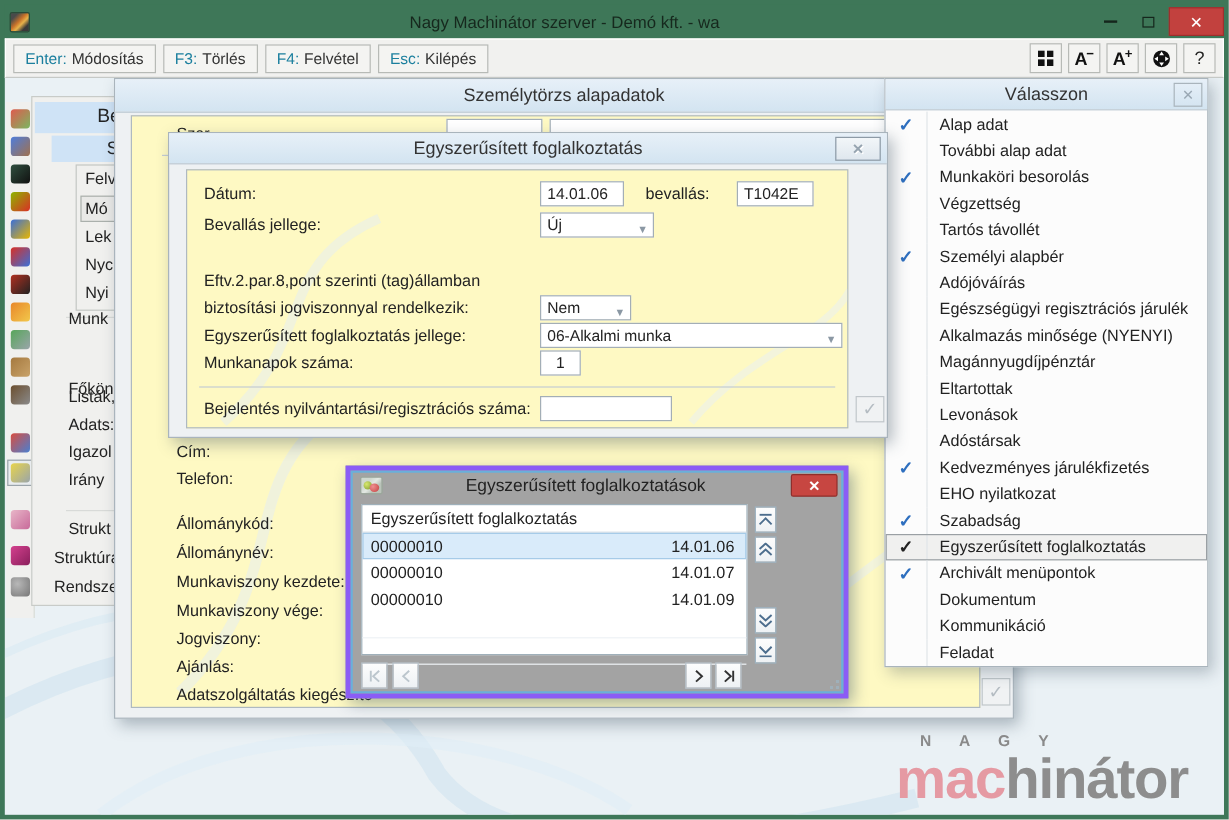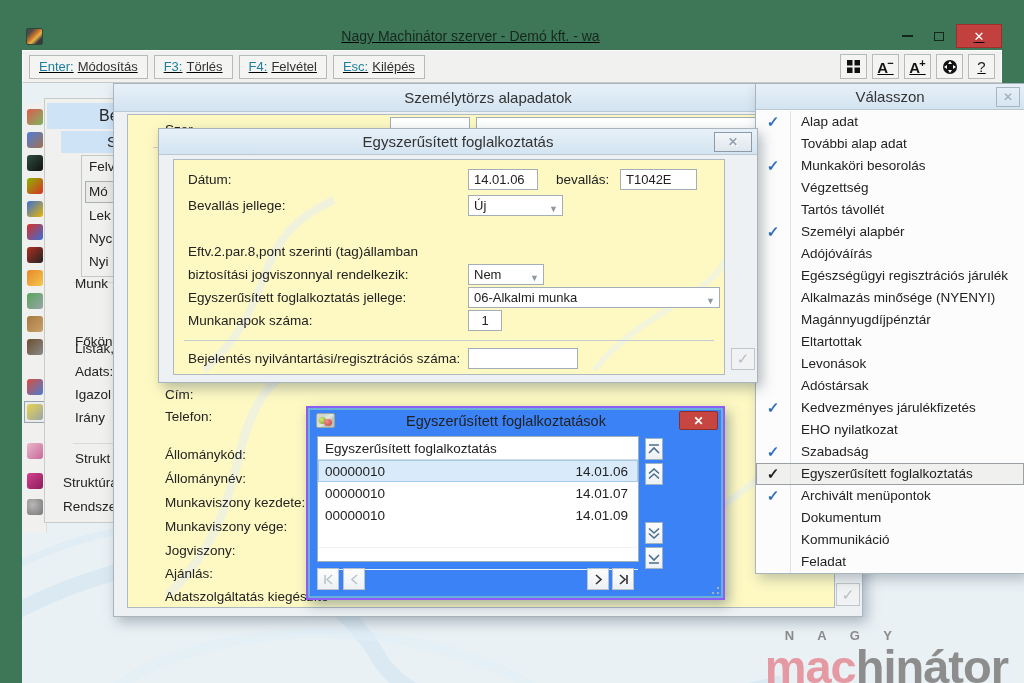--- a/index.html
+++ b/index.html
@@ -1,17 +1,17 @@
 <!DOCTYPE html>
 <html><head>
 <meta charset="utf-8">
 <style>
   * { margin:0; padding:0; box-sizing:border-box; font-family:"Liberation Sans", sans-serif; }
   html,body { background:#d8dde0; }
-  .app { position:relative; width:1024px; height:683px; background:#3e7758; padding:22px; overflow:hidden;text-decoration:underline; }
+  .app { position:relative; width:1024px; height:683px; background:#3e7758; padding:4px; overflow:hidden; }
 
   
   .titlebar { height:28px; display:flex; align-items:center; background:#3e7758; }
   .app-icon { width:17px; height:17px; margin:0 6px 0 4px; border-radius:2px;
               background:linear-gradient(135deg,#4a4a4a 20%,#c8722a 45%,#e8b24a 60%,#3a3a3a 80%); border:1px solid #2a4a38; }
   .win-title { flex:1; text-align:center; font-size:14px; color:#16281d; line-height:28px; white-space:nowrap; }
   .win-controls { display:flex; align-items:center; gap:2px; }
   .wc { width:30px; height:23px; display:flex; align-items:center; justify-content:center; }
   .wc-min-bar { width:11px; height:2px; background:#15261c; }
   .wc-max-box { width:10px; height:9px; border:1.5px solid #15261c; }
@@ -78,22 +78,22 @@
               color:#9aa8b4; font-size:12px; display:flex; align-items:center; justify-content:center; }
   .cp-body { position:absolute; left:0; top:27px; right:0; bottom:0; }
   .cp-item { position:relative; height:22px; display:flex; align-items:center; }
   .cp-check { width:34px; text-align:center; color:#2e6fbf; font-size:15px; font-weight:bold; flex:0 0 34px; }
   .cp-label { border-left:1px solid #e0e4e8; padding-left:10px; font-size:13.5px; color:#222;
               height:22px; line-height:22px; flex:1; white-space:nowrap; overflow:hidden; }
   .cp-item.sel { background:#f0f0ef; outline:1px solid #9aa0a4; outline-offset:-1px; }
   .cp-item.sel .cp-check { color:#222; }
 
   
-  .lw { position:absolute; left:284px; top:323px; width:419px; height:194px; background:#3b82f6;
-        border:2px solid #8b5cf6; box-shadow:0 0 0 2px #69b0da inset, 4px 5px 12px rgba(40,70,95,.4); }
+  .lw { position:absolute; left:284px; top:323px; width:419px; height:194px; background:#a3a3a3;
+        border:4px solid #8b5cf6; box-shadow:0 0 0 2px #69b0da inset, 4px 5px 12px rgba(40,70,95,.4); }
   .lw-title { height:25px; display:flex; align-items:center; }
   .lw-icon { width:19px; height:15px; margin-left:8px; border-radius:2px;
              background:linear-gradient(135deg,#cfd8cf 30%,#e3e8e3 50%,#b9c4b9 70%); border:1px solid #9aa79a; position:relative; }
   .lw-icon::before { content:""; position:absolute; left:2px; top:3px; width:7px; height:7px; border-radius:50%;
                      background:radial-gradient(circle at 35% 35%, #d8e870, #7a9a2a); }
   .lw-icon::after { content:""; position:absolute; right:2px; bottom:1px; width:8px; height:7px; border-radius:50%;
                     background:radial-gradient(circle at 35% 35%, #f09090, #c24040); }
   .lw-titletext { flex:1; text-align:center; font-size:14.5px; color:#222; white-space:nowrap; }
   .lw-close { position:absolute; top:3px; right:5px; width:39px; height:19px; background:#c74641; border:1px solid #8f2e2b;
               border-radius:2px; color:#fff; font-size:12px; font-weight:bold; display:flex; align-items:center; justify-content:center; }
@@ -371,21 +371,21 @@
           <span>✕</span>
         </div>
       <div class="content" style="left:14px;top:30px;width:552px;height:216px;">
         <svg class="wm" width="552" height="216">
           <path d="M30,210 C110,140 70,80 160,40" stroke="#e3edf5" stroke-width="8" fill="none"></path>
           <path d="M420,210 C470,150 530,140 552,100" stroke="#e7f0f6" stroke-width="6" fill="none"></path>
         </svg>
         <div class="fld-label" style="left:14px;top:12px;">Dátum:</div>
         <div class="inp" style="left:294px;top:9px;width:70px;">14.01.06</div>
         <div class="fld-label" style="left:382px;top:12px;">bevallás:</div>
-        <div class="inp" style="left:446px;top:9px;width:77px;">T1042E</div>
+        <div class="inp" style="left:458px;top:9px;width:64px;">T1042E</div>
 
         <div class="fld-label" style="left:14px;top:38px;">Bevallás jellege:</div>
         <div class="dd" style="left:294px;top:35px;width:95px;">
           <span>Új</span>
           <span class="dd-arrow">▼</span>
         </div>
 
 
         <div class="fld-label" style="left:14px;top:84px;">Eftv.2.par.8,pont szerinti (tag)államban</div>
 

